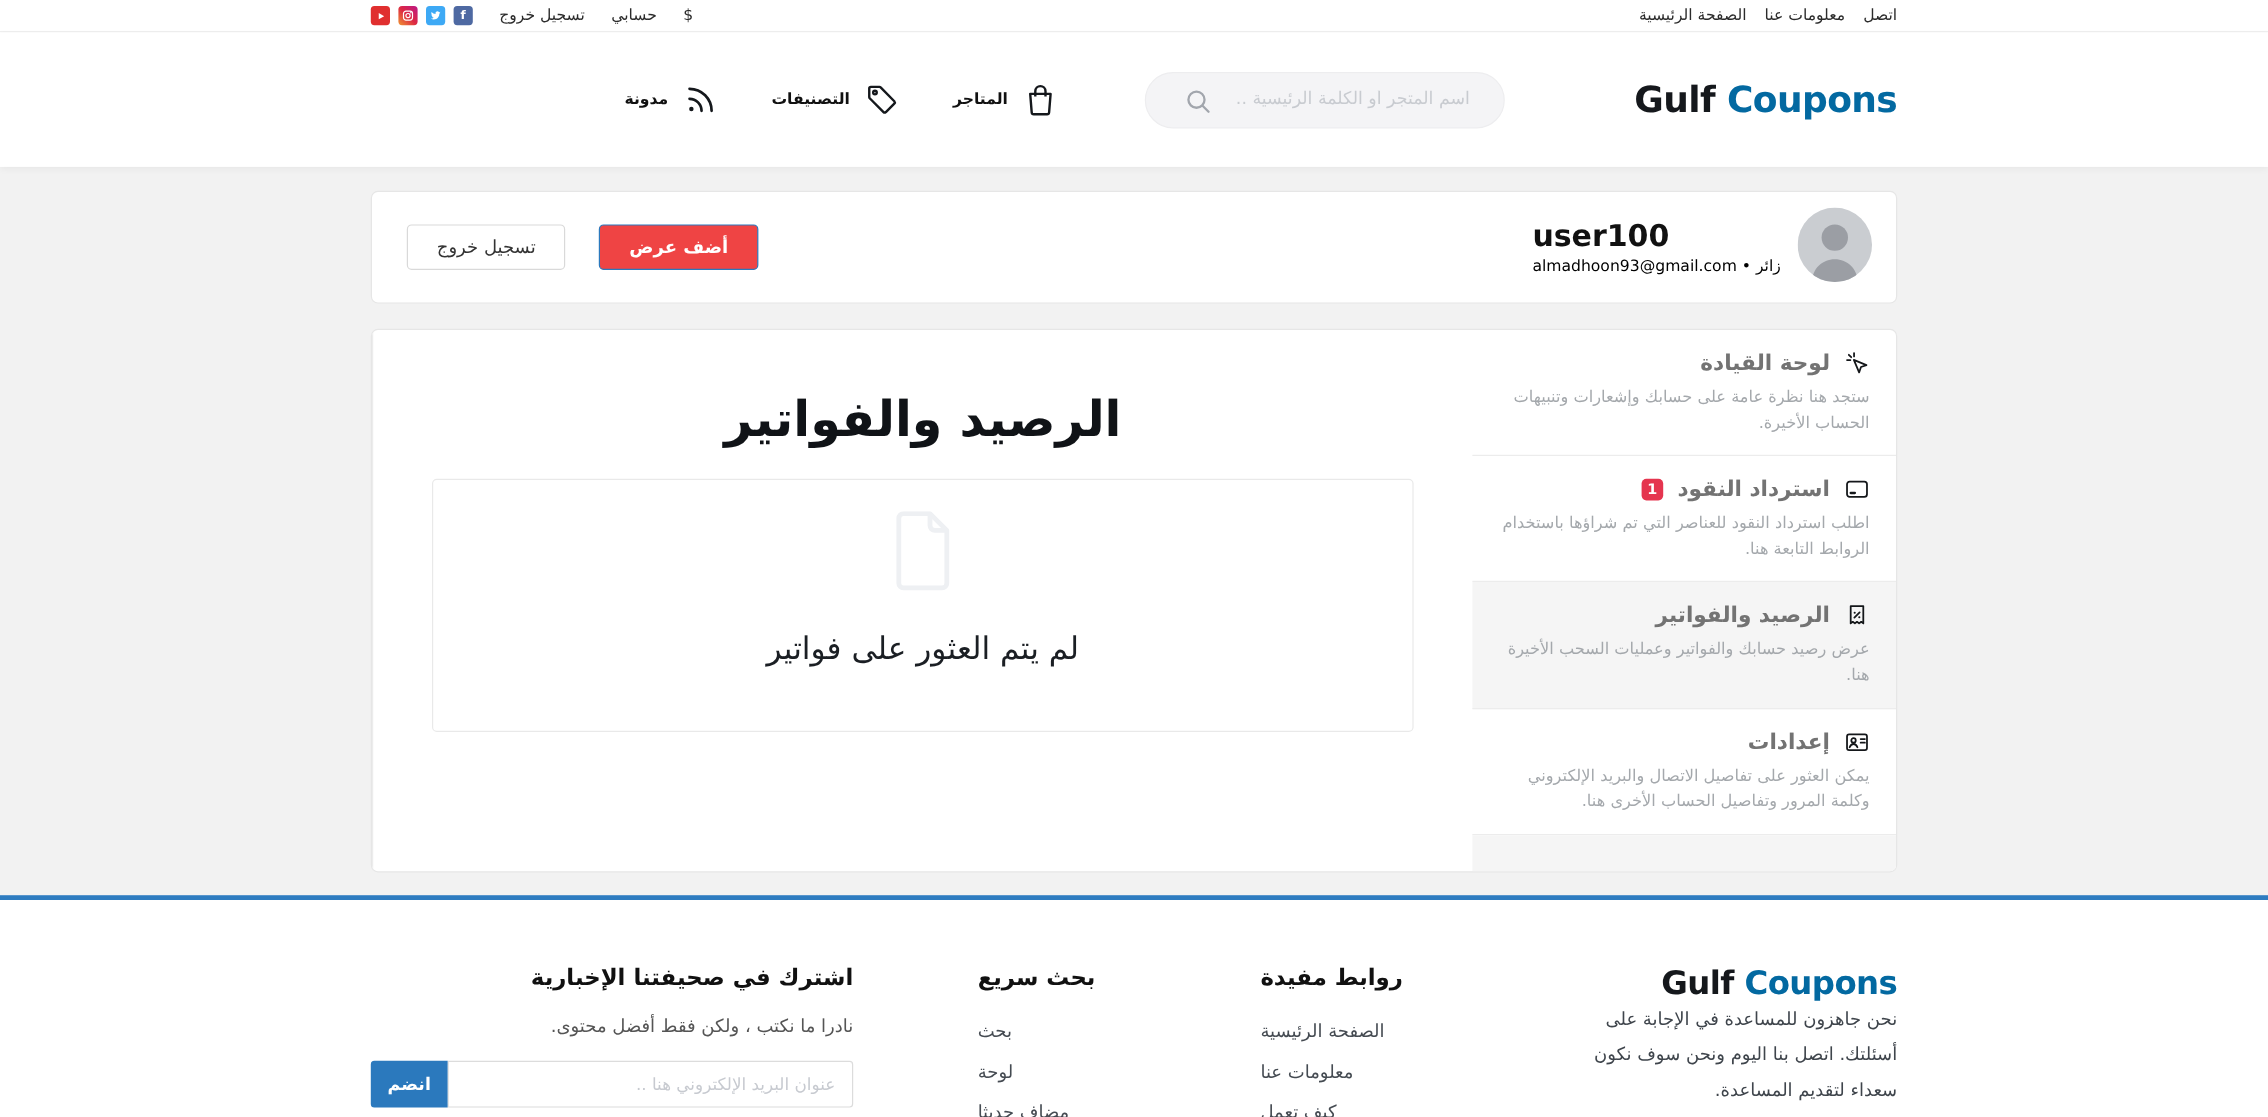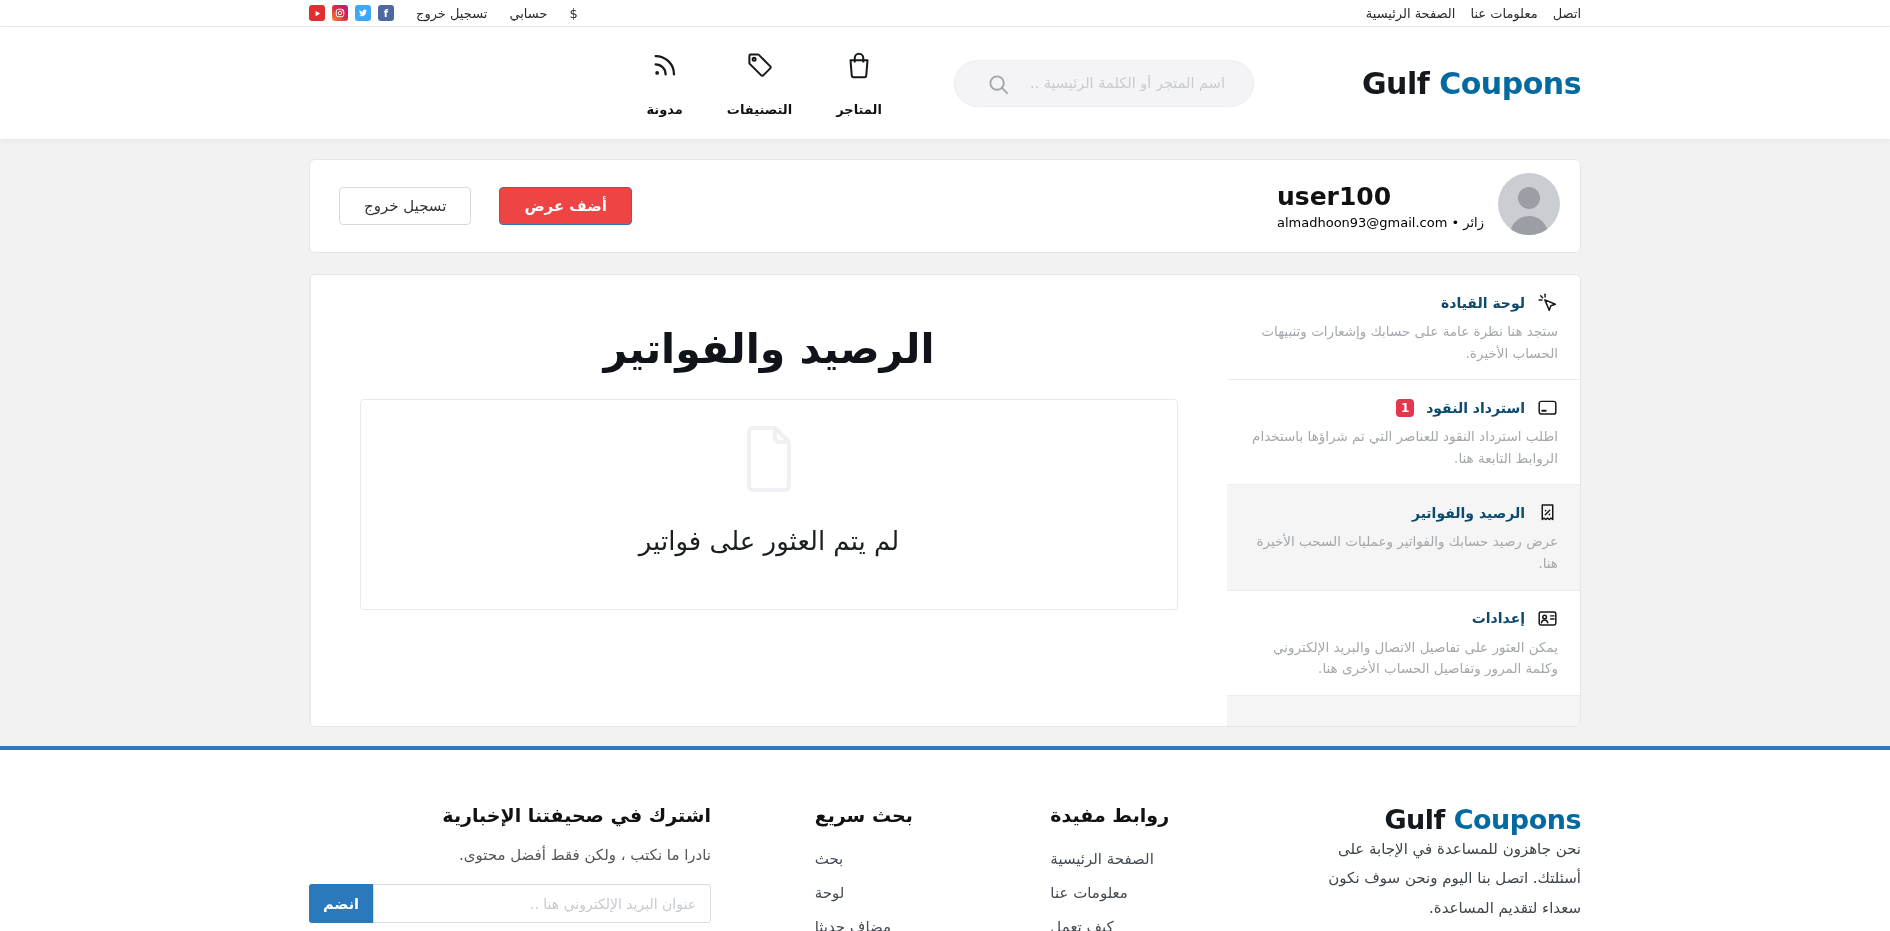--- a/index.html
+++ b/index.html
@@ -24,21 +24,21 @@
   .header { height:112px; background:#fff; box-shadow:0 2px 6px rgba(0,0,0,.05); position:relative; z-index:2; }
   .header-inner { height:100%; display:flex; align-items:center; }
   .logo { font-size:30px; font-weight:bold; letter-spacing:-0.5px; white-space:nowrap; }
   .logo .l1 { color:#15181c; }
   .logo .l2 { color:#0369a1;text-align:right; }
   .search-pill { position:relative; width:300px; height:47px; margin-right:108px; background:#f4f4f6; border:1px solid #ededef; border-radius:24px; }
   .search-pill svg { position:absolute; left:32px; top:12px; }
   .search-pill input { width:100%; height:100%; background:transparent; border:none; outline:none; text-align:right; padding:0 28px 0 64px; font-size:14.5px; font-family:"DejaVu Sans",sans-serif; color:#444; }
   .search-pill input::placeholder { color:#c8cbd0; }
   .hnav { display:flex; gap:44px; margin-right:72px; }
-  .hnav-item { display:flex; flex-direction:column; align-items:center; gap:22px; cursor:pointer; }
+  .hnav-item { display:flex; flex-direction:row; align-items:center; gap:12px; cursor:pointer; }
   .hnav-item .lbl { font-size:13px; font-weight:bold; color:#111; }
 
   
   .band { background:#f2f2f2; padding:20px 0 19px; }
   .card { background:#fff; border:1px solid #e6e6e6; border-radius:6px; }
 
   
   .user-card { height:94px; display:flex; align-items:center; justify-content:space-between; padding:0 20px 0 29px; margin-bottom:21px; }
   .user-right { display:flex; align-items:center; gap:14px; }
   .uname { font-size:25px; font-weight:bold; color:#111; text-align:left; }
@@ -49,21 +49,21 @@
   .btn-outline { background:#fff; border:1px solid #d9d9d9; color:#333; }
 
   
   .content-card { display:flex; height:453px; overflow:hidden; }
   .aside { width:353px; border-left:none; display:flex; flex-direction:column; }
   .aside { order:0; }
   .main-area { flex:1; border-left:1px solid #ececec; }
   .side-item { padding:17px 22px 15px; border-bottom:1px solid #ececec; cursor:pointer; }
   .side-item.active { background:#f5f5f5; }
   .si-head { display:flex; align-items:center; gap:12px; }
-  .si-title { font-size:14px; font-weight:bold; color:#0c4a6e; }
+  .si-title { font-size:18px; font-weight:bold; color:#737373; }
   .si-badge { display:inline-block; min-width:18px; height:18px; border-radius:4px; background:#e5354f; color:#fff; font-size:12px; font-weight:bold; line-height:18px; text-align:center; padding:0 4px; }
   .si-desc { margin-top:8px; font-size:13.5px; line-height:1.6; color:#a4a8ac; }
   .side-fill { flex:1; background:#f5f5f5; }
 
   .main-area { display:flex; flex-direction:column; align-items:center; }
   .page-title { margin-top:50px; font-size:41px; font-weight:bold; color:#101317; }
   .balance-line { margin-top:20px; font-size:19px; color:#33373c; }
   .empty-box { width:818px; height:211px; margin-top:26px; border:1px solid #e9e9e9; border-radius:4px; display:flex; flex-direction:column; align-items:center; padding-top:26px; }
   .empty-text { margin-top:34px; font-size:26px; color:#1b1f24; }
 

